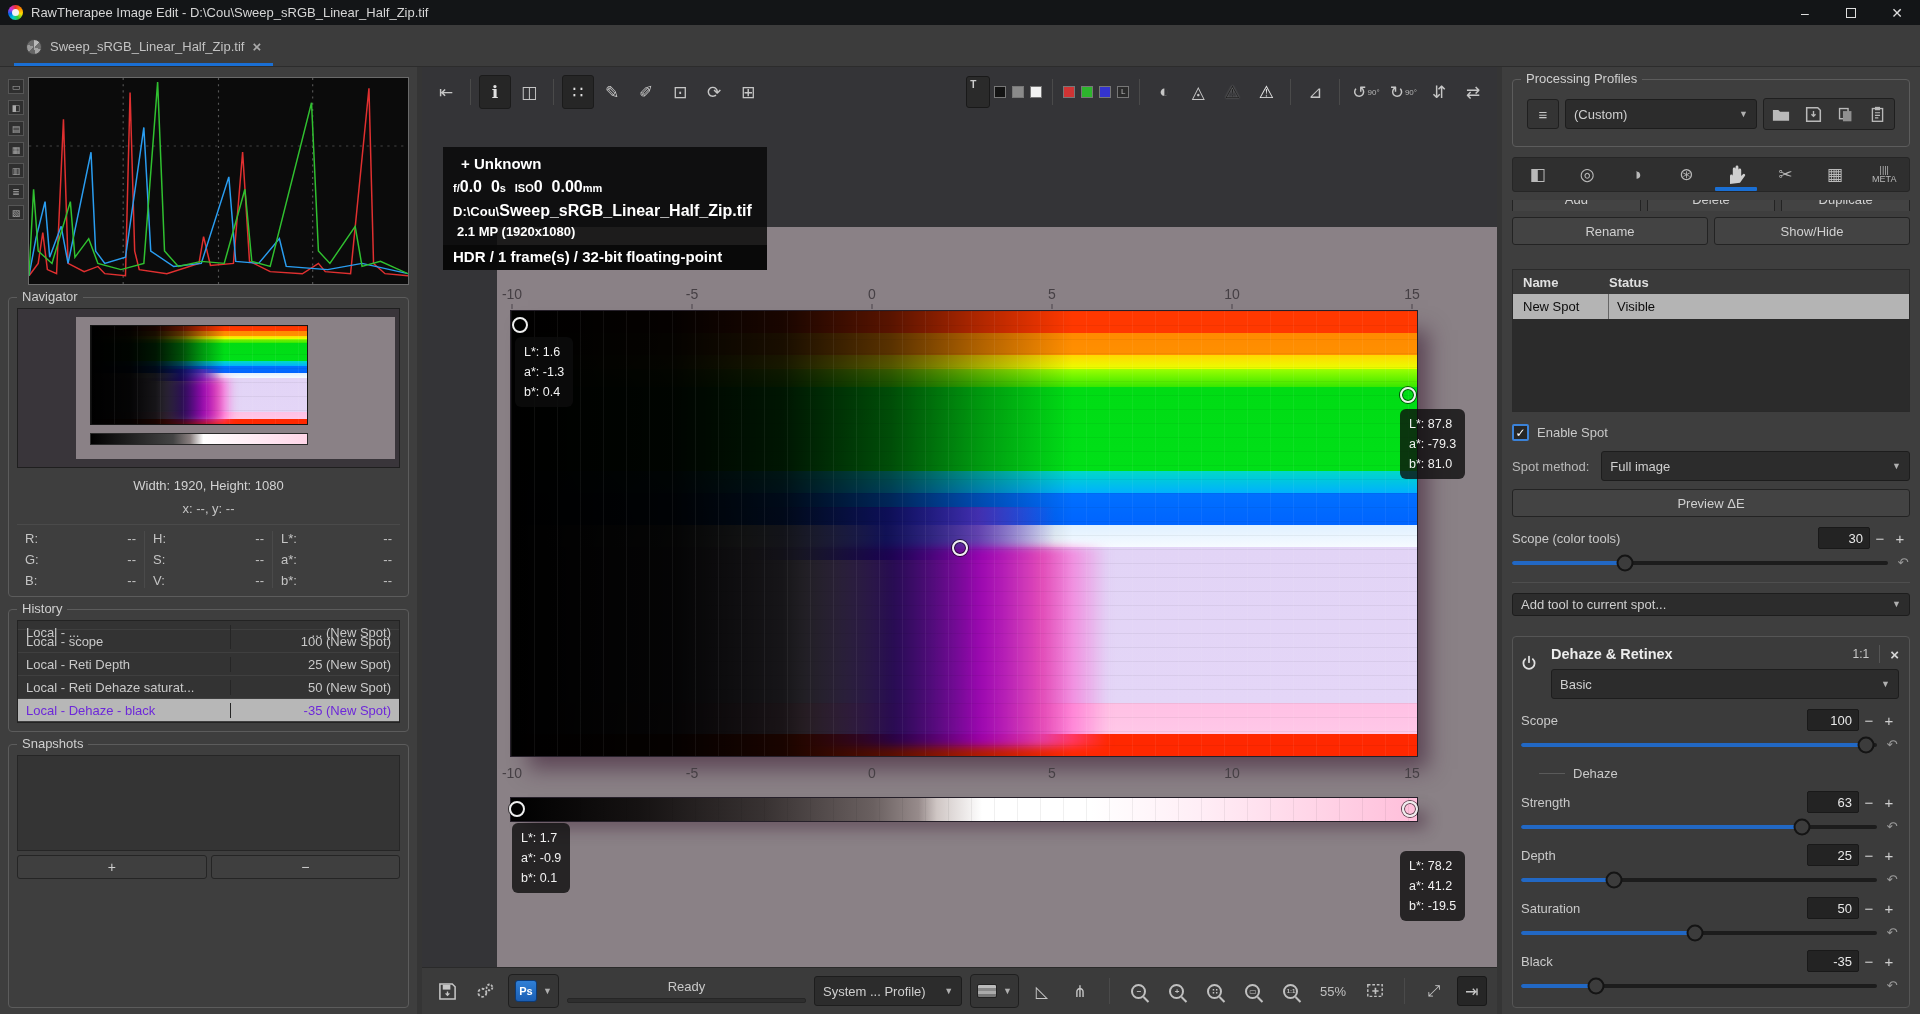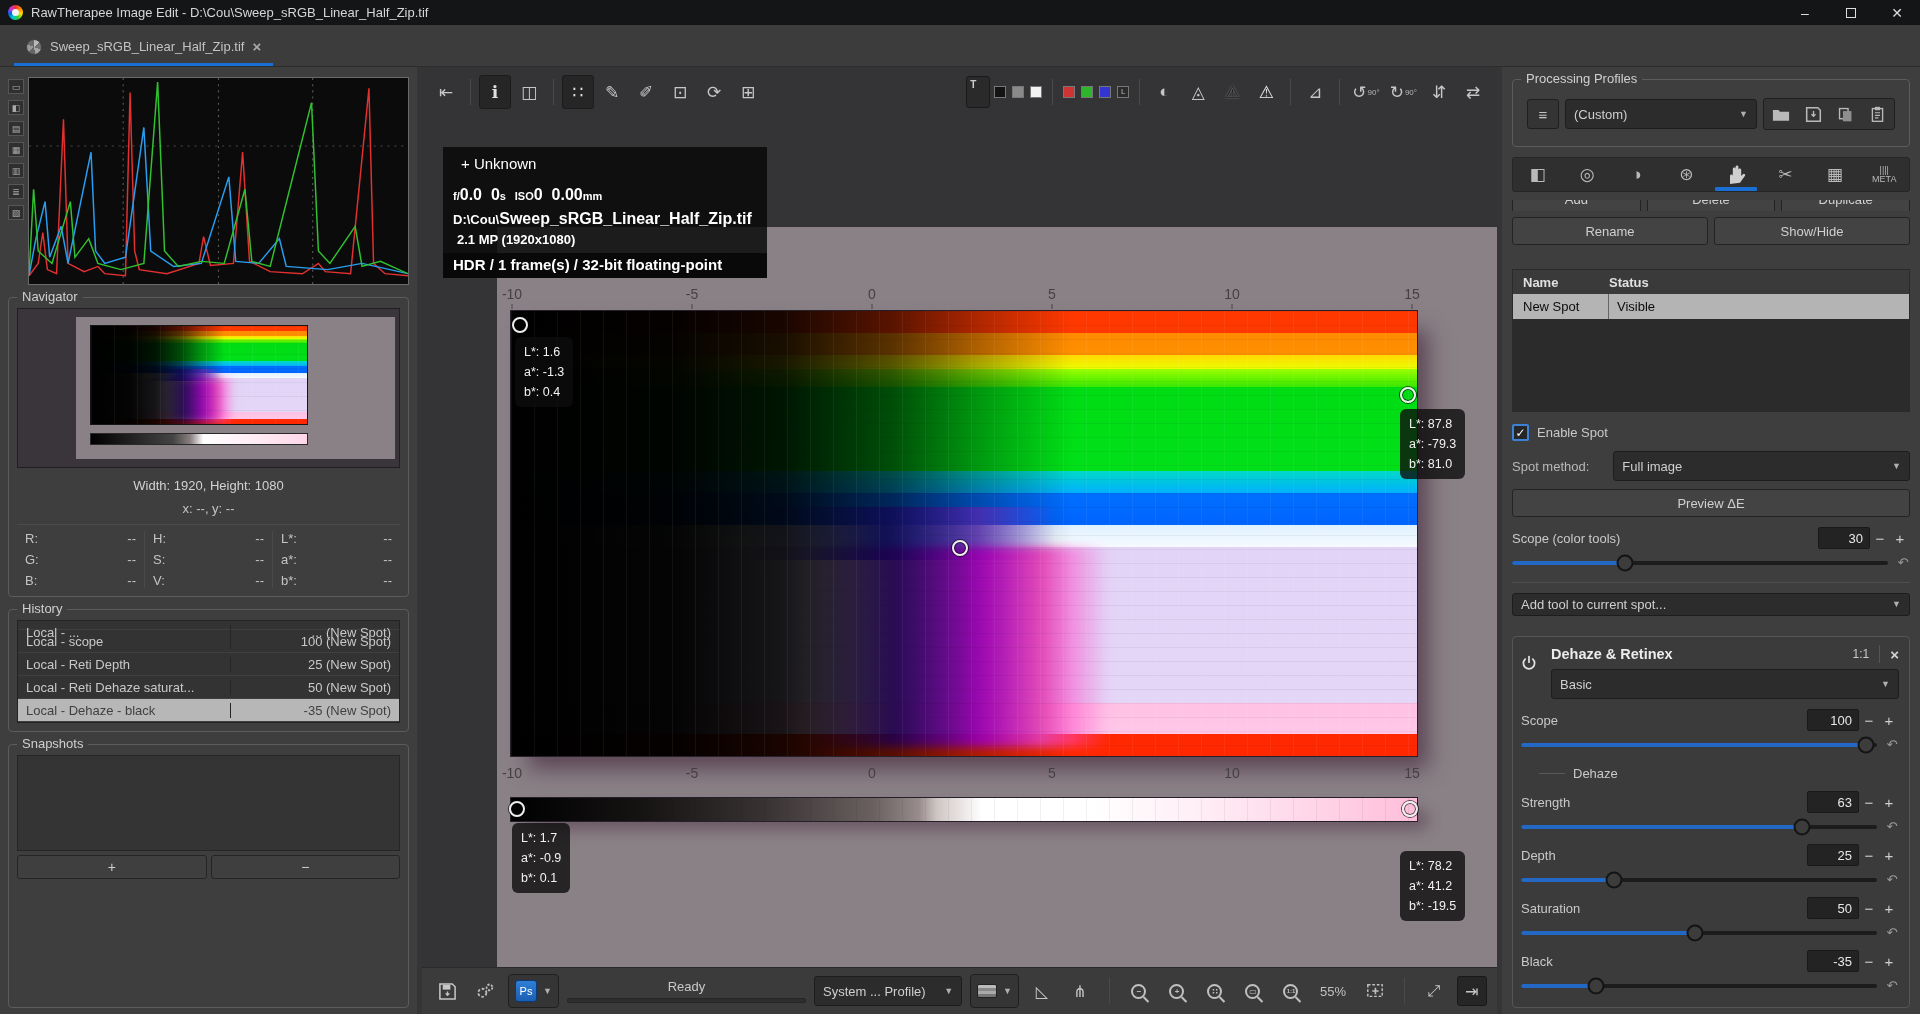--- a/index.html
+++ b/index.html
@@ -36,21 +36,21 @@
   .valtable{display:flex;margin-top:8px;border-top:1px solid #4a4a4a;padding-top:6px}
   .valcol{flex:1;padding:0 8px;display:flex;flex-direction:column;gap:6px}
   .valcol+.valcol{border-left:1px solid #4a4a4a}
   .valrow{display:flex;justify-content:space-between;color:#c4c4c4}
   .histlist{border:1px solid #232323;background:#2e2e2e;overflow:hidden}
   .hrow{display:flex;height:23px;align-items:center;background:#333;border-bottom:1px solid #3f3f3f}
   .hrow .hl{flex:1;padding-left:8px;border-right:1px solid #262626;overflow:hidden;white-space:nowrap}
   .hrow .hv{width:168px;text-align:right;padding-right:8px}
   .hrow.clip{height:9px}
   .hrow.clip span{margin-top:14px}
-  .hrow.sel{background:#b7b7b7;color:#404040}
+  .hrow.sel{background:#b7b7b7;color:#6d28d9}
   .snapwell{background:#343434;border:1px solid #262626;height:96px}
   .snapbtns{display:flex;gap:4px;margin-top:4px}
   .snapbtn{flex:1;height:24px;background:#3f3f3f;border:1px solid #252525;border-radius:3px;display:flex;align-items:center;justify-content:center;color:#cfcfcf;font-size:14px}
   
   .center{flex:1;display:flex;flex-direction:column;background:#343437;min-width:0}
   .toolbar{height:50px;display:flex;align-items:center;padding:0 8px;gap:2px;background:#343437}
   .tbtn{min-width:32px;height:34px;display:flex;align-items:center;justify-content:center;color:#c6c6c6;font-size:17px;border-radius:3px;padding:0 4px}
   .tbtn.pressed{background:#262626;border:1px solid #1b1b1b;color:#e0e0e0}
   .tsep{width:1px;height:26px;background:#4a4a4a;margin:0 6px}
   .sq{width:12px;height:12px;border:1px solid #777;display:inline-block;margin:0 2px;font-size:8px;line-height:10px;text-align:center;color:#bbb}
@@ -66,32 +66,32 @@
   .ov-dark{inset:0;background:linear-gradient(90deg,#000 0%,rgba(0,0,0,.98) 18%,rgba(0,0,0,.9) 30%,rgba(0,0,0,.65) 42%,rgba(0,0,0,.3) 52%,rgba(0,0,0,0) 62%)}
   .ov-steps{inset:0;background:repeating-linear-gradient(90deg,rgba(255,255,255,.055) 0 1px,rgba(0,0,0,0) 1px 23px),repeating-linear-gradient(180deg,rgba(0,0,0,.05) 0 1px,rgba(0,0,0,0) 1px 14px)}
   .mainimg{position:absolute;left:88px;top:193px;width:908px;height:447px;border:1px solid #26202a;box-shadow:14px 16px 20px -4px rgba(55,20,45,.55)}
   .strip{position:absolute;left:88px;top:680px;width:908px;height:25px;border:1px solid #26202a;box-shadow:12px 10px 16px -4px rgba(55,20,45,.45);background:linear-gradient(90deg,#000 0%,#151212 14%,#383232 28%,#6a6060 40%,#978b8b 45%,#cfc6c4 47%,#ffffff 52%,#ffffff 64%,#ffeef6 76%,#ffd6e8 88%,#ffbeda 100%)}
   .stripsteps{position:absolute;inset:0;background:repeating-linear-gradient(90deg,rgba(0,0,0,.06) 0 1px,rgba(0,0,0,0) 1px 23px)}
   .rlabel{position:absolute;color:#453f44;font-size:14px;transform:translateX(-50%)}
   .rtick{position:absolute;width:1px;height:5px;background:#4a444a;transform:translateX(-50%)}
   .spotc{position:absolute;width:16px;height:16px;border-radius:50%;border:2px solid #eee;box-shadow:0 0 0 1px rgba(0,0,0,.65),inset 0 0 0 1px rgba(0,0,0,.65)}
   .spotlbl{position:absolute;background:rgba(12,12,12,.8);border-radius:6px;padding:5px 9px;color:#f2f2f2;font-size:12.5px;line-height:1.6;white-space:nowrap}
   .infobox{position:absolute;left:21px;top:30px;width:324px;background:rgba(8,8,8,.84);color:#fff;padding:8px 10px 0 10px}
-  .infobox .l1{font-weight:normal;font-size:15px;padding-left:8px;margin-bottom:14px}
+  .infobox .l1{font-weight:bold;font-size:15px;padding-left:8px;margin-bottom:6px}
   .infobox .l2{font-weight:bold;font-size:16px;margin-bottom:6px}
   .infobox .l2 .small{font-size:11px;font-weight:bold}
   .infobox .l3{font-size:13px;font-weight:bold;margin-bottom:4px}
   .infobox .l3 .fname{font-size:16px}
   .infobox .l4{font-size:13px;font-weight:bold;margin-bottom:6px;padding-left:4px}
   .infobox .l5{font-weight:bold;font-size:15px;background:rgba(8,8,8,.9);margin:0 -10px;padding:3px 10px 5px 10px}
   
   .statusbar{height:47px;background:#3b3b3b;border-top:1px solid #2a2a2a;display:flex;align-items:center;padding:0 10px;gap:8px}
   .sbtn{height:30px;min-width:30px;display:flex;align-items:center;justify-content:center;color:#c6c6c6;font-size:16px;gap:4px;padding:0 4px}
   .sgroup{border:1px solid #1f1f1f;border-radius:4px;background:#353535;display:flex;align-items:center;height:34px;padding:0 6px;gap:6px}
-  .psbadge{width:22px;height:22px;background:linear-gradient(#2f7fd6,#1b5fb4);border:1px solid #0d3a74;border-radius:3px;color:#fff;font-size:11px;font-weight:normal;display:flex;align-items:center;justify-content:center}
+  .psbadge{width:22px;height:22px;background:linear-gradient(#2f7fd6,#1b5fb4);border:1px solid #0d3a74;border-radius:3px;color:#fff;font-size:11px;font-weight:bold;display:flex;align-items:center;justify-content:center}
   .progress{flex:1;display:flex;flex-direction:column;align-items:center;justify-content:center;gap:4px;max-width:580px}
   .pbar{width:100%;height:5px;background:#2e2e2e;border:1px solid #262626;border-radius:2px}
   .combo{background:#2c2c2c;border:1px solid #1d1d1d;border-radius:3px;height:30px;display:flex;align-items:center;padding:0 8px;gap:8px;color:#cfcfcf}
   .combo .arrow{margin-left:auto;font-size:9px;color:#b0b0b0}
   .mag{width:15px;height:15px;border:2px solid #c0c0c0;border-radius:50%;position:relative;display:inline-flex;align-items:center;justify-content:center;font-size:8px;color:#c0c0c0;font-weight:bold}
   .mag::after{content:"";position:absolute;width:2px;height:7px;background:#c0c0c0;bottom:-6px;right:-3px;transform:rotate(-45deg)}
   .zoomtext{color:#c0c0c0;font-size:13px;padding:0 6px}
   .dockbtn{background:#262626;border:1px solid #191919;border-radius:3px}
   .monprof{width:20px;height:14px;background:linear-gradient(180deg,#bbb 0 3px,#888 3px 6px,#aaa 6px 9px,#777 9px 14px);border:1px solid #222;border-radius:2px}
   
@@ -109,21 +109,21 @@
   .btnrow.clipinner .rbtn{margin-top:-16px;height:30px}
   .spottable{margin-top:24px;border:1px solid #2a2a2a}
   .sthead{display:flex;height:24px;align-items:center;font-weight:bold;color:#e0e0e0;background:#3a3a3a}
   .sthead .c1{width:96px;padding-left:10px}
   .strow{display:flex;height:25px;align-items:center;background:#b4b4b4;color:#0c0c0c}
   .strow .c1{width:96px;padding-left:10px;border-right:1px solid #666;height:100%;display:flex;align-items:center}
   .strow .c2{padding-left:8px}
   .stempty{height:92px;background:#2b2b2b}
   .checkrow{display:flex;align-items:center;gap:8px;margin-top:12px}
   .checkbox{width:17px;height:17px;background:#262626;border:2px solid #3b82d8;border-radius:2px;color:#fff;font-size:12px;display:flex;align-items:center;justify-content:center}
-  .formrow{display:flex;align-items:center;gap:24px;margin-top:10px}
+  .formrow{display:flex;align-items:center;gap:12px;margin-top:10px}
   .sliderhead{display:flex;align-items:center;margin-top:10px}
   .sliderhead .lab{flex:1;color:#c9c9c9}
   .valbox{background:#232323;border:1px solid #191919;border-radius:2px;width:52px;height:22px;display:flex;align-items:center;justify-content:flex-end;padding-right:6px;color:#e8e8e8}
   .pm{width:20px;height:22px;display:flex;align-items:center;justify-content:center;color:#cfcfcf;font-size:15px}
   .sliderrow{display:flex;align-items:center;gap:8px;margin-top:6px}
   .track{flex:1;height:4px;background:#1c1c1c;border-radius:2px;position:relative}
   .fill{position:absolute;left:0;top:0;bottom:0;background:#2268c4;border-radius:2px}
   .thumb{position:absolute;top:50%;width:17px;height:17px;border-radius:50%;background:#3c3c3c;border:2px solid #141414;transform:translate(-50%,-50%)}
   .reset{color:#9a9a9a;font-size:13px;width:14px;text-align:center}
   .hdivider{height:1px;background:#4e4e4e;margin:12px 0 2px 0}

